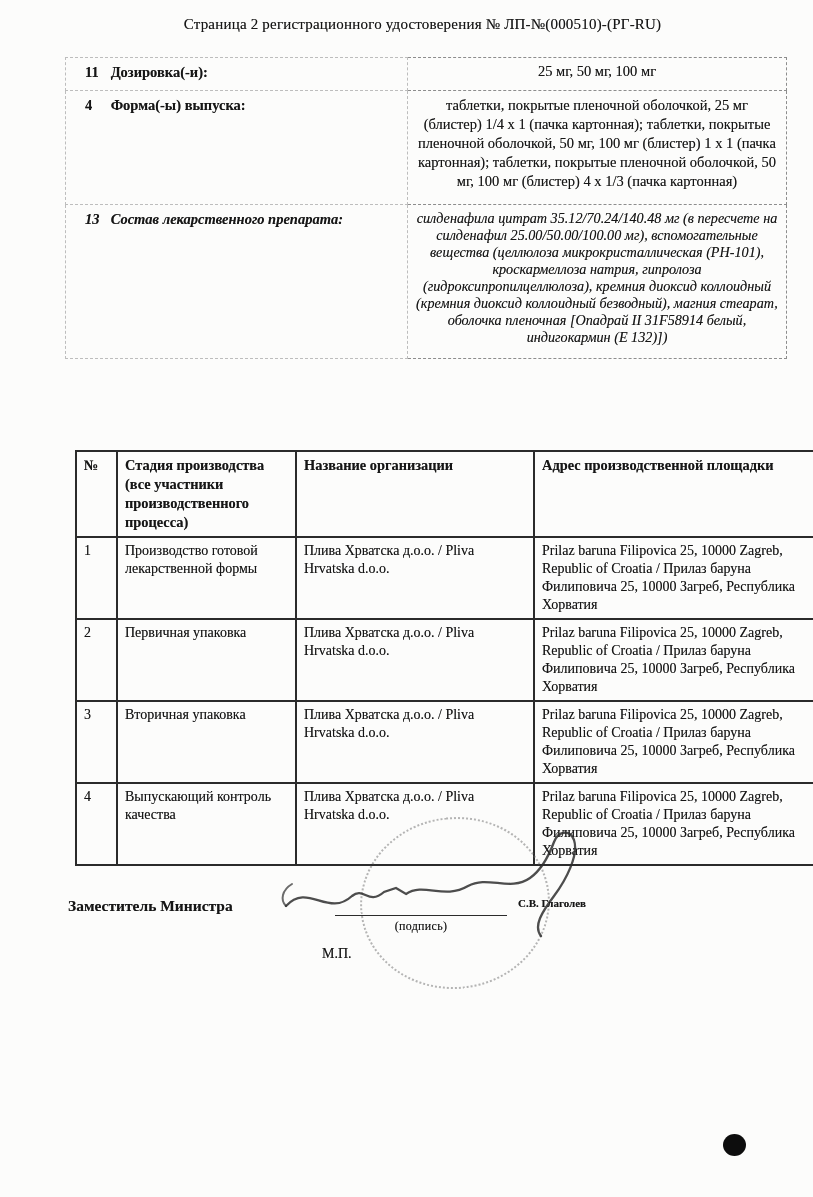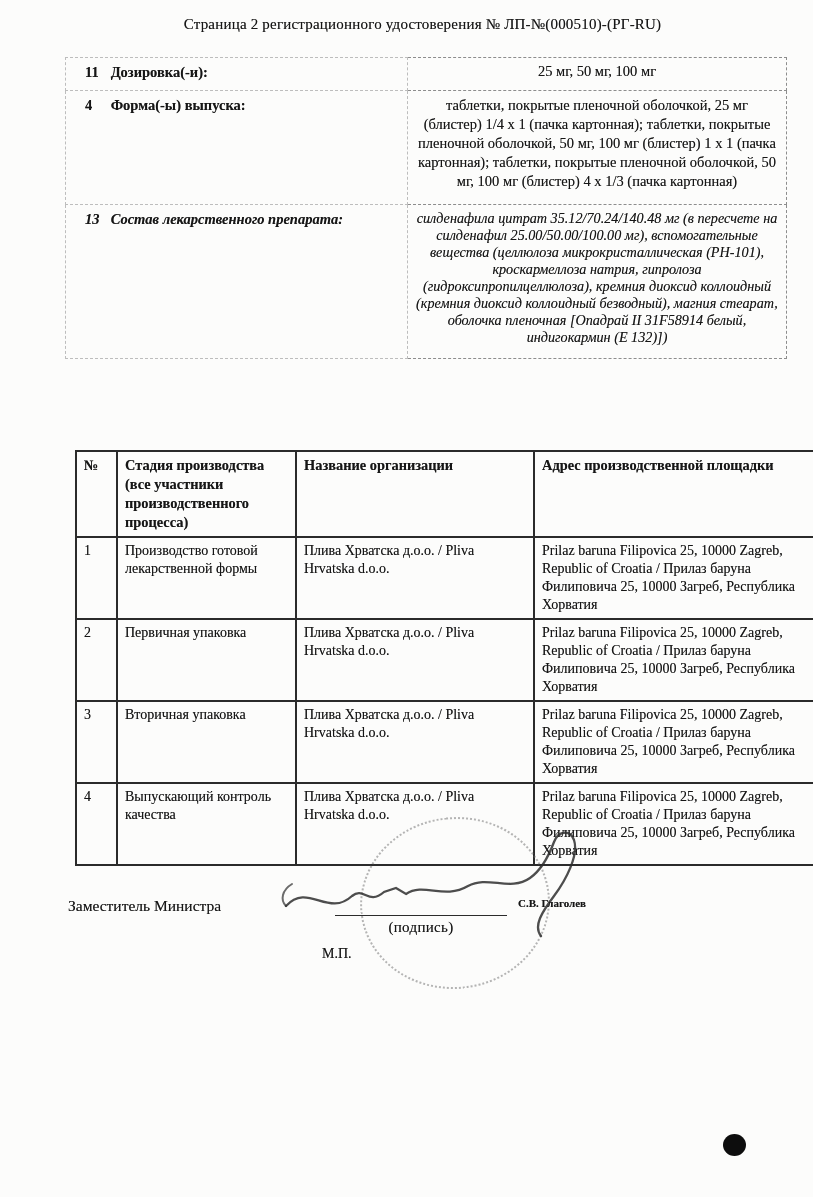--- a/index.html
+++ b/index.html
@@ -45,24 +45,24 @@
     table-layout:fixed;font-size:14px;line-height:18px;
   }
   .t2 th,.t2 td{
     border:2px solid #2b2b2b;vertical-align:top;
     text-align:left;padding:4px 7px;
   }
   .t2 th{font-size:14.4px;line-height:19px;}
   .c-no{width:25px;} .c-stage{width:163px;} .c-org{width:222px;} .c-addr{width:270px;}
   .hr-head{height:85px;} .hr1{height:78px;} .hr2{height:82px;} .hr3{height:73px;} .hr4{height:77px;}
   
-  .sig-title{position:absolute;left:68px;top:897px;font-weight:normal;font-size:15.5px;}
+  .sig-title{position:absolute;left:68px;top:897px;font-weight:bold;font-size:15.5px;}
   .sig-name{position:absolute;left:518px;top:897px;font-weight:bold;font-size:11px;}
   .sig-line{position:absolute;left:335px;top:915px;width:172px;border-top:1.6px solid #2b2b2b;}
-  .sig-caption{position:absolute;left:335px;top:919px;width:172px;text-align:center;font-size:15px;letter-spacing:.3px;}
+  .sig-caption{position:absolute;left:335px;top:919px;width:172px;text-align:center;font-size:12px;letter-spacing:.3px;}
   .sig-mp{position:absolute;left:322px;top:946px;width:140px;font-size:14px;}
   .stamp{
     position:absolute;left:360px;top:817px;width:186px;height:168px;
     border:2px dotted #6f6f6f;border-radius:50%;
     opacity:.5;transform:rotate(-6deg);
   }
   .scribble{position:absolute;left:278px;top:828px;width:330px;height:130px;}
   .dot{
     position:absolute;left:723px;top:1134px;width:23px;height:22px;
     border-radius:50%;background:#0d0d0d;

